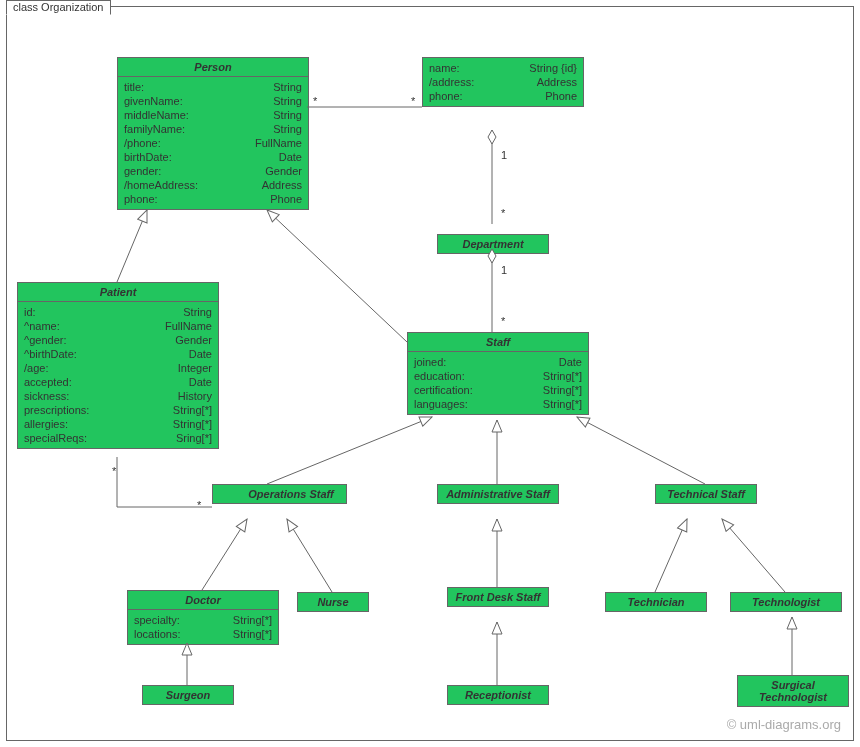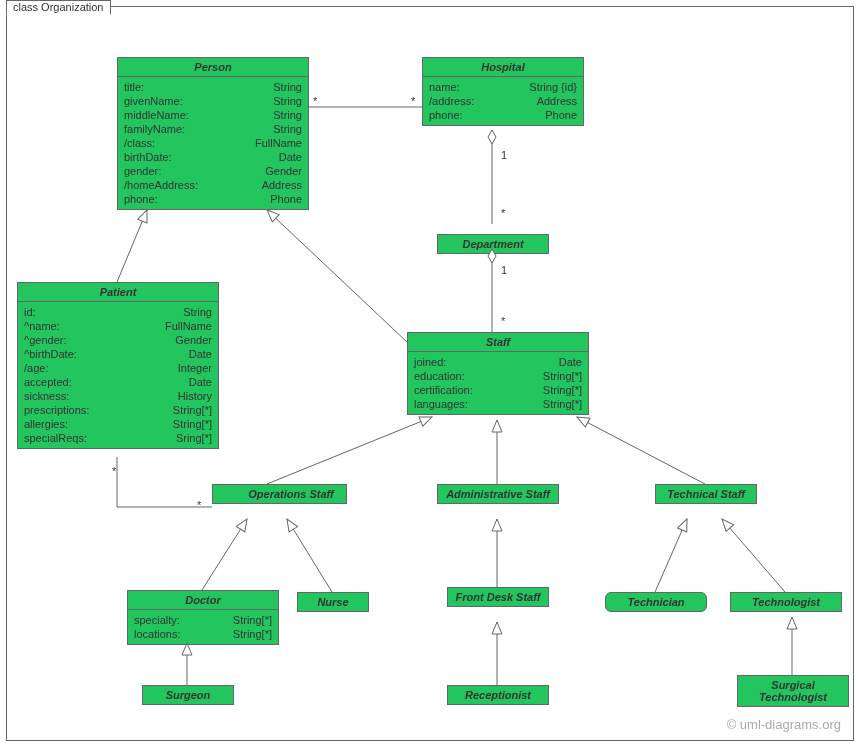--- a/index.html
+++ b/index.html
@@ -35,21 +35,21 @@
           </div>
           <div class="attr-row">
             <span>middleName:</span>
             <span>String</span>
           </div>
           <div class="attr-row">
             <span>familyName:</span>
             <span>String</span>
           </div>
           <div class="attr-row">
-            <span>/class:</span>
+            <span>/phone:</span>
             <span>FullName</span>
           </div>
           <div class="attr-row">
             <span>birthDate:</span>
             <span>Date</span>
           </div>
           <div class="attr-row">
             <span>gender:</span>
             <span>Gender</span>
           </div>
@@ -58,21 +58,20 @@
             <span>Address</span>
           </div>
           <div class="attr-row">
             <span>phone:</span>
             <span>Phone</span>
           </div>
         </div>
     </div>
 
     <div class="box" style="left:415px; top:50px; width:160px;">
-      <div class="name">Hospital</div>
       <div class="attrs" id="attrs-hospital">
           <div class="attr-row">
             <span>name:</span>
             <span>String {id}</span>
           </div>
           <div class="attr-row">
             <span>/address:</span>
             <span>Address</span>
           </div>
           <div class="attr-row">
@@ -181,21 +180,21 @@
     </div>
 
     <div class="box" style="left:290px; top:585px; width:70px;">
       <div class="name nolower">Nurse</div>
     </div>
 
     <div class="box" style="left:440px; top:580px; width:100px;">
       <div class="name nolower">Front Desk Staff</div>
     </div>
 
-    <div class="box" style="left:598px; top:585px; width:100px;border-radius:6px;">
+    <div class="box" style="left:598px; top:585px; width:100px;">
       <div class="name nolower">Technician</div>
     </div>
 
     <div class="box" style="left:723px; top:585px; width:110px;">
       <div class="name nolower">Technologist</div>
     </div>
 
     <div class="box" style="left:135px; top:678px; width:90px;">
       <div class="name nolower">Surgeon</div>
     </div>

